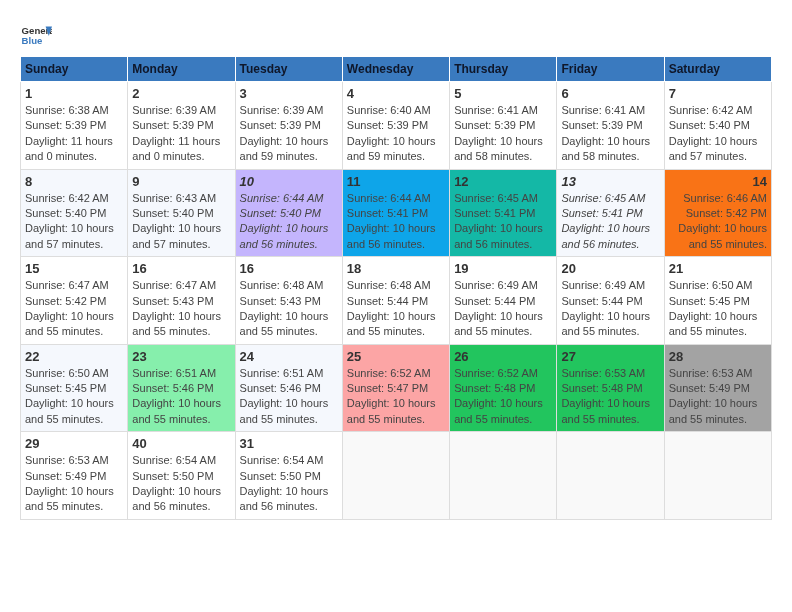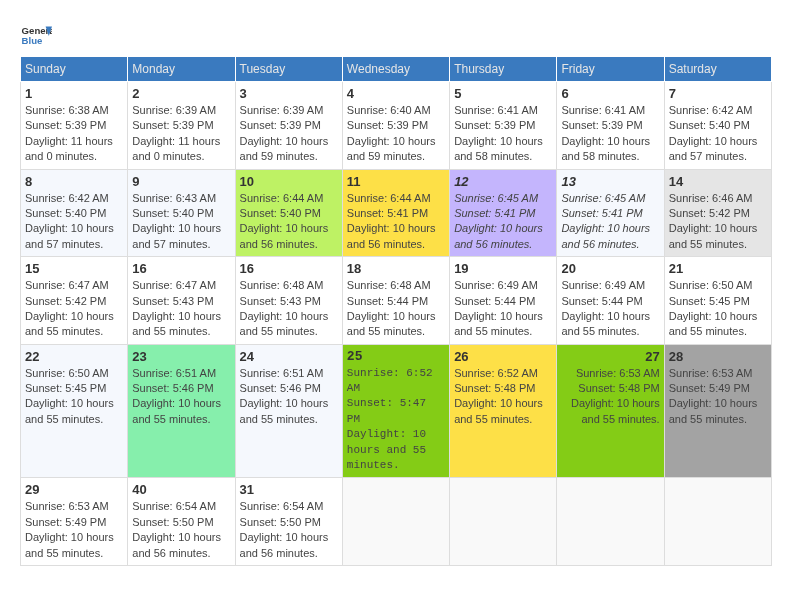--- a/index.html
+++ b/index.html
@@ -38,25 +38,25 @@
       font-weight: bold;
       color: #333;
     }
     .calendar {
       width: 100%;
       border-collapse: collapse;
       font-size: 11px;
     }
     .calendar th {
       background: #3a7abf;
-      color: #e5e5e5;
+      color: #0f172a;
       padding: 5px 4px;
       text-align: left;
       font-size: 12px;
-      font-weight: normal;
+      font-weight: bold;
       border: 1px solid #fff;
     }
     .calendar td {
       vertical-align: top;
       padding: 4px;
       border: 1px solid #ddd;
       background: #fff;
       width: 107px;
       min-height: 80px;
     }
@@ -145,37 +145,37 @@
         </tr>
         <tr class="week-row" style="background-color: rgb(245, 248, 253);">
           <td style="background: rgb(245, 248, 253);">
             <span class="day-num">8</span>
             <div class="day-info">Sunrise: 6:42 AM<br>Sunset: 5:40 PM<br>Daylight: 10 hours and 57 minutes.</div>
           </td>
           <td style="background: rgb(245, 248, 253);">
             <span class="day-num">9</span>
             <div class="day-info">Sunrise: 6:43 AM<br>Sunset: 5:40 PM<br>Daylight: 10 hours and 57 minutes.</div>
           </td>
-          <td style="background: #bef264;">
+          <td style="background: #c4b5fd; font-style: italic;">
             <span class="day-num">10</span>
             <div class="day-info">Sunrise: 6:44 AM<br>Sunset: 5:40 PM<br>Daylight: 10 hours and 56 minutes.</div>
           </td>
-          <td style="background: #fde047;">
+          <td style="background: #0ea5e9;">
             <span class="day-num">11</span>
             <div class="day-info">Sunrise: 6:44 AM<br>Sunset: 5:41 PM<br>Daylight: 10 hours and 56 minutes.</div>
           </td>
-          <td style="background: #c4b5fd; font-style: italic;">
+          <td style="background: #14b8a6;">
             <span class="day-num">12</span>
             <div class="day-info">Sunrise: 6:45 AM<br>Sunset: 5:41 PM<br>Daylight: 10 hours and 56 minutes.</div>
           </td>
           <td style="background: rgb(245, 248, 253); font-style: italic;">
             <span class="day-num">13</span>
             <div class="day-info">Sunrise: 6:45 AM<br>Sunset: 5:41 PM<br>Daylight: 10 hours and 56 minutes.</div>
           </td>
-          <td style="background: #e5e5e5;">
+          <td style="background: #f97316; text-align: right;">
             <span class="day-num">14</span>
             <div class="day-info">Sunrise: 6:46 AM<br>Sunset: 5:42 PM<br>Daylight: 10 hours and 55 minutes.</div>
           </td>
         </tr>
         <tr class="week-row">
           <td>
             <span class="day-num">15</span>
             <div class="day-info">Sunrise: 6:47 AM<br>Sunset: 5:42 PM<br>Daylight: 10 hours and 55 minutes.</div>
           </td>
           <td>
@@ -209,29 +209,29 @@
             <div class="day-info">Sunrise: 6:50 AM<br>Sunset: 5:45 PM<br>Daylight: 10 hours and 55 minutes.</div>
           </td>
           <td style="background: #86efac;">
             <span class="day-num">23</span>
             <div class="day-info">Sunrise: 6:51 AM<br>Sunset: 5:46 PM<br>Daylight: 10 hours and 55 minutes.</div>
           </td>
           <td style="background: rgb(245, 248, 253);">
             <span class="day-num">24</span>
             <div class="day-info">Sunrise: 6:51 AM<br>Sunset: 5:46 PM<br>Daylight: 10 hours and 55 minutes.</div>
           </td>
-          <td style="background: #84cc16; font-family: Liberation Mono, monospace;">
+          <td style="background: #fca5a5;">
             <span class="day-num">25</span>
             <div class="day-info">Sunrise: 6:52 AM<br>Sunset: 5:47 PM<br>Daylight: 10 hours and 55 minutes.</div>
           </td>
-          <td style="background: #fde047;">
+          <td style="background: #22c55e;">
             <span class="day-num">26</span>
             <div class="day-info">Sunrise: 6:52 AM<br>Sunset: 5:48 PM<br>Daylight: 10 hours and 55 minutes.</div>
           </td>
-          <td style="background: #84cc16; text-align: right;">
+          <td style="background: #22c55e;">
             <span class="day-num">27</span>
             <div class="day-info">Sunrise: 6:53 AM<br>Sunset: 5:48 PM<br>Daylight: 10 hours and 55 minutes.</div>
           </td>
           <td style="background: #a3a3a3;">
             <span class="day-num">28</span>
             <div class="day-info">Sunrise: 6:53 AM<br>Sunset: 5:49 PM<br>Daylight: 10 hours and 55 minutes.</div>
           </td>
         </tr>
         <tr class="week-row">
           <td>

